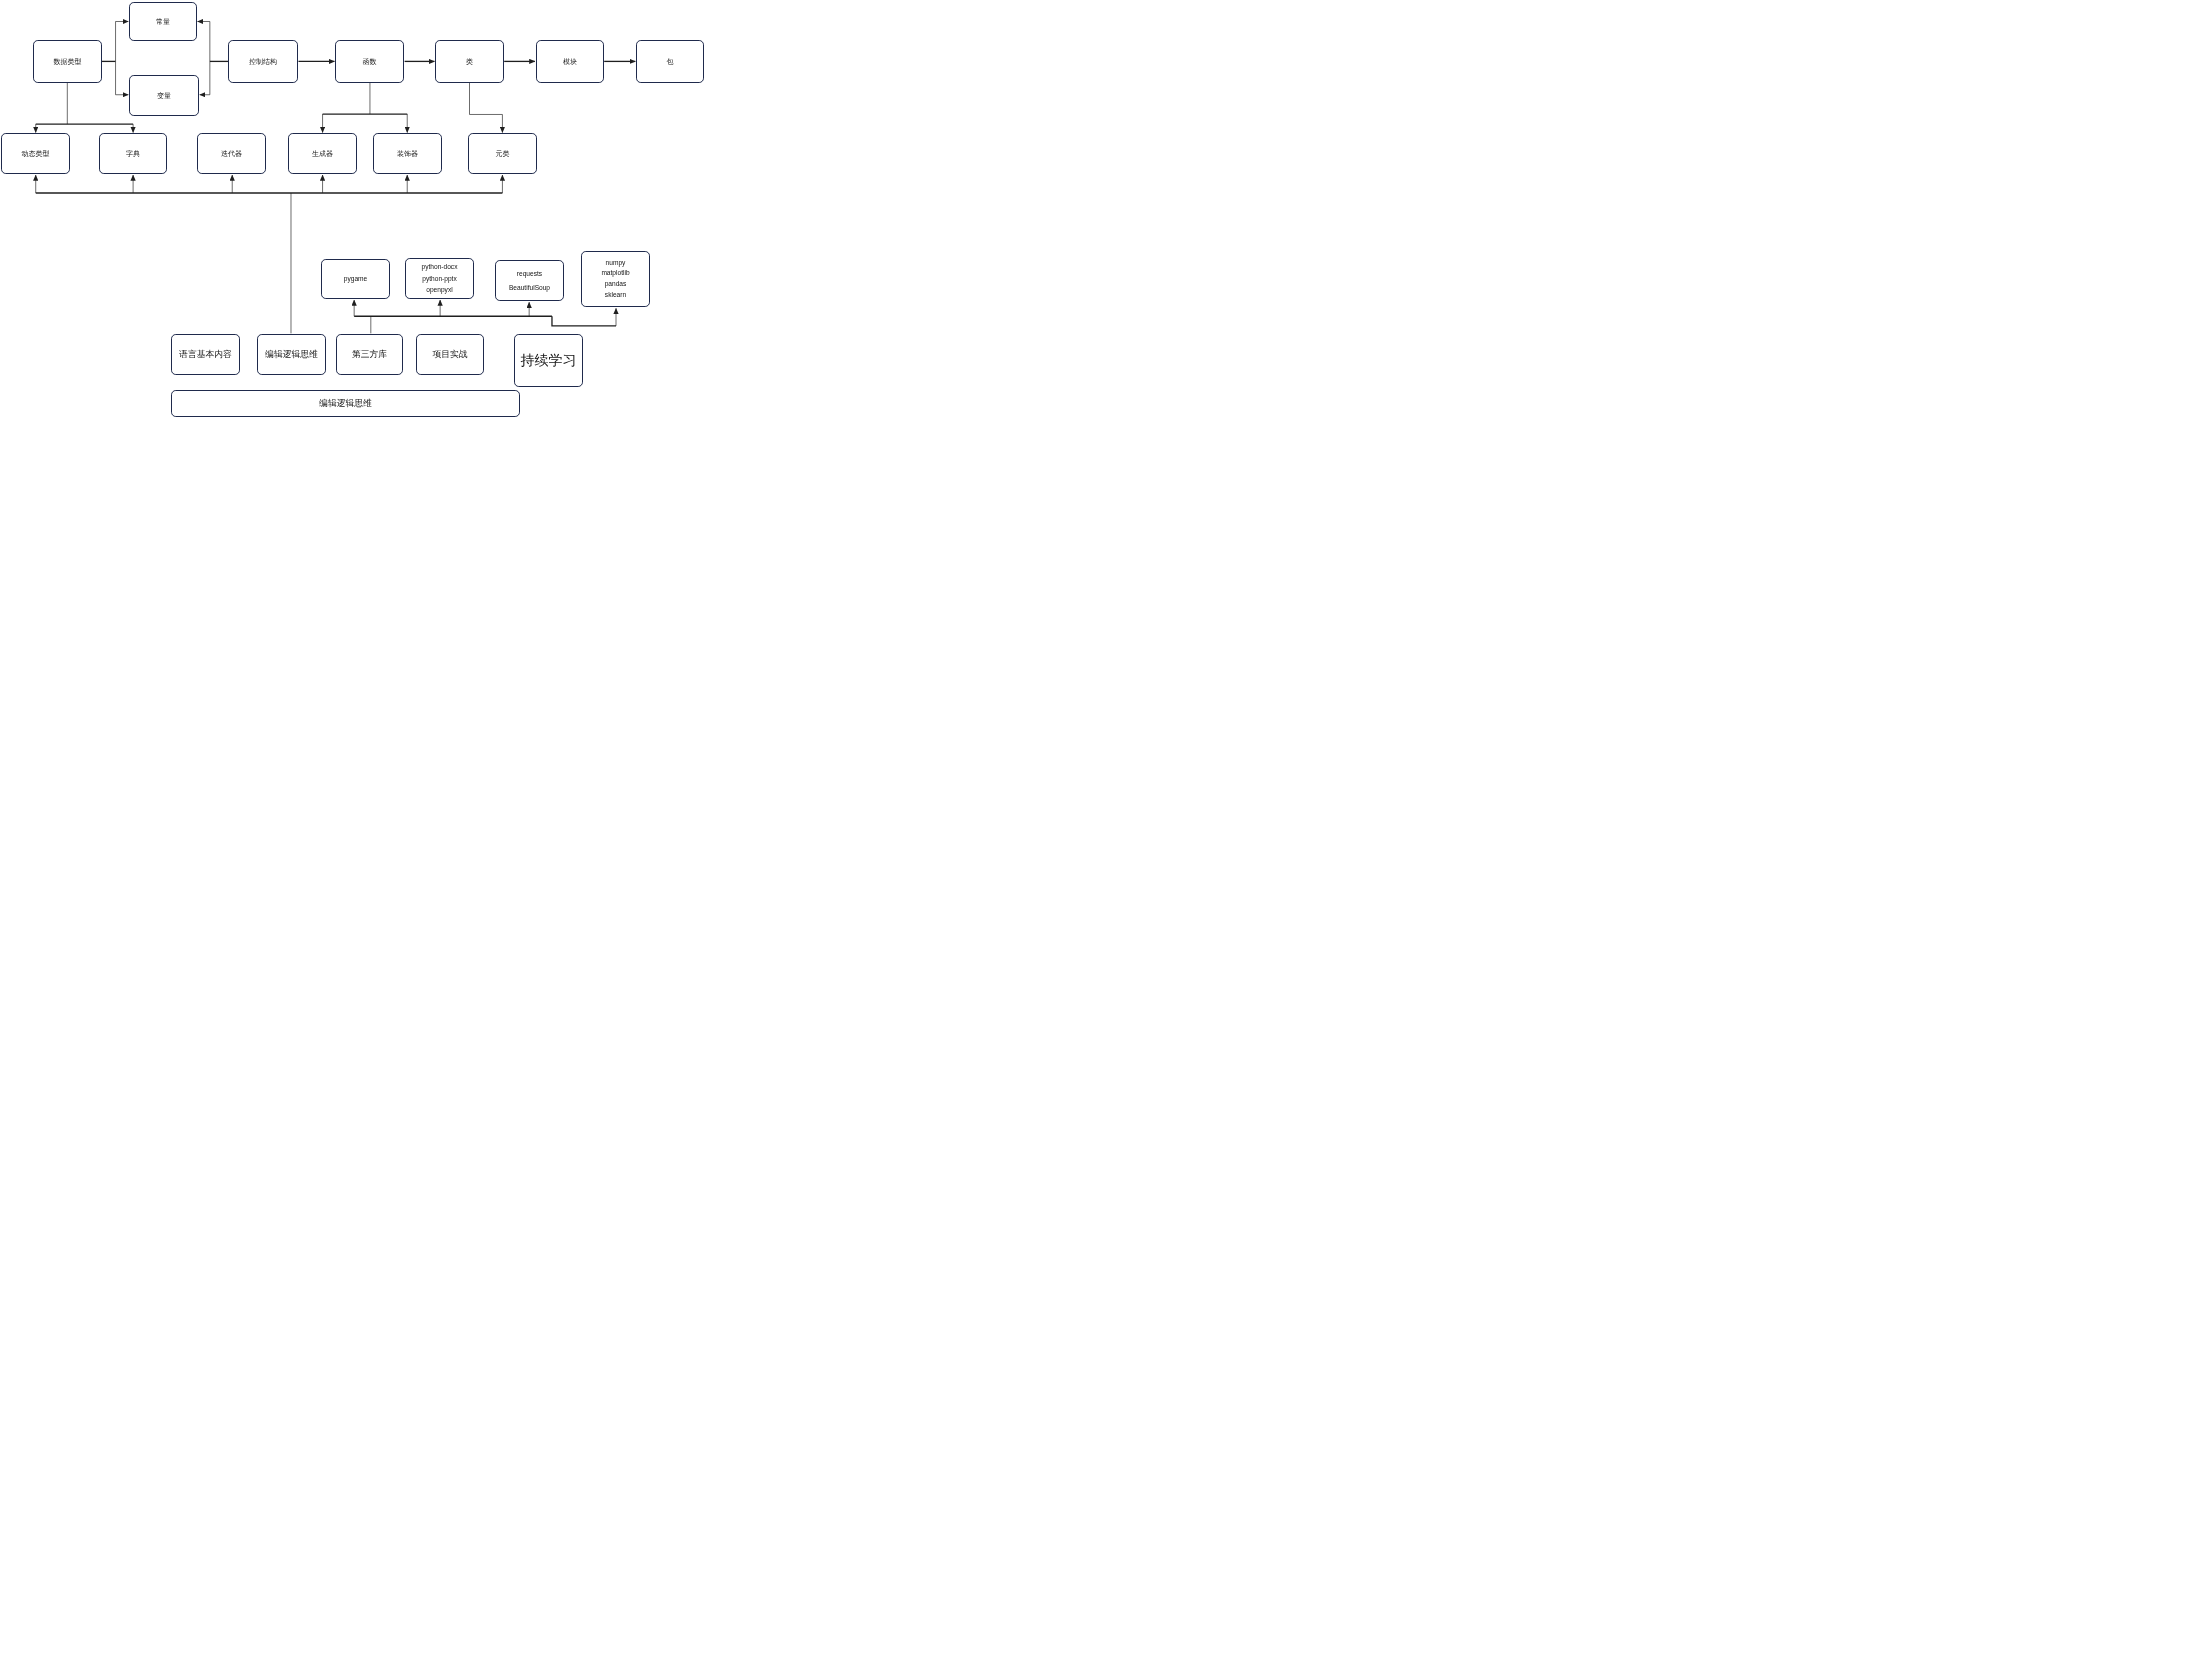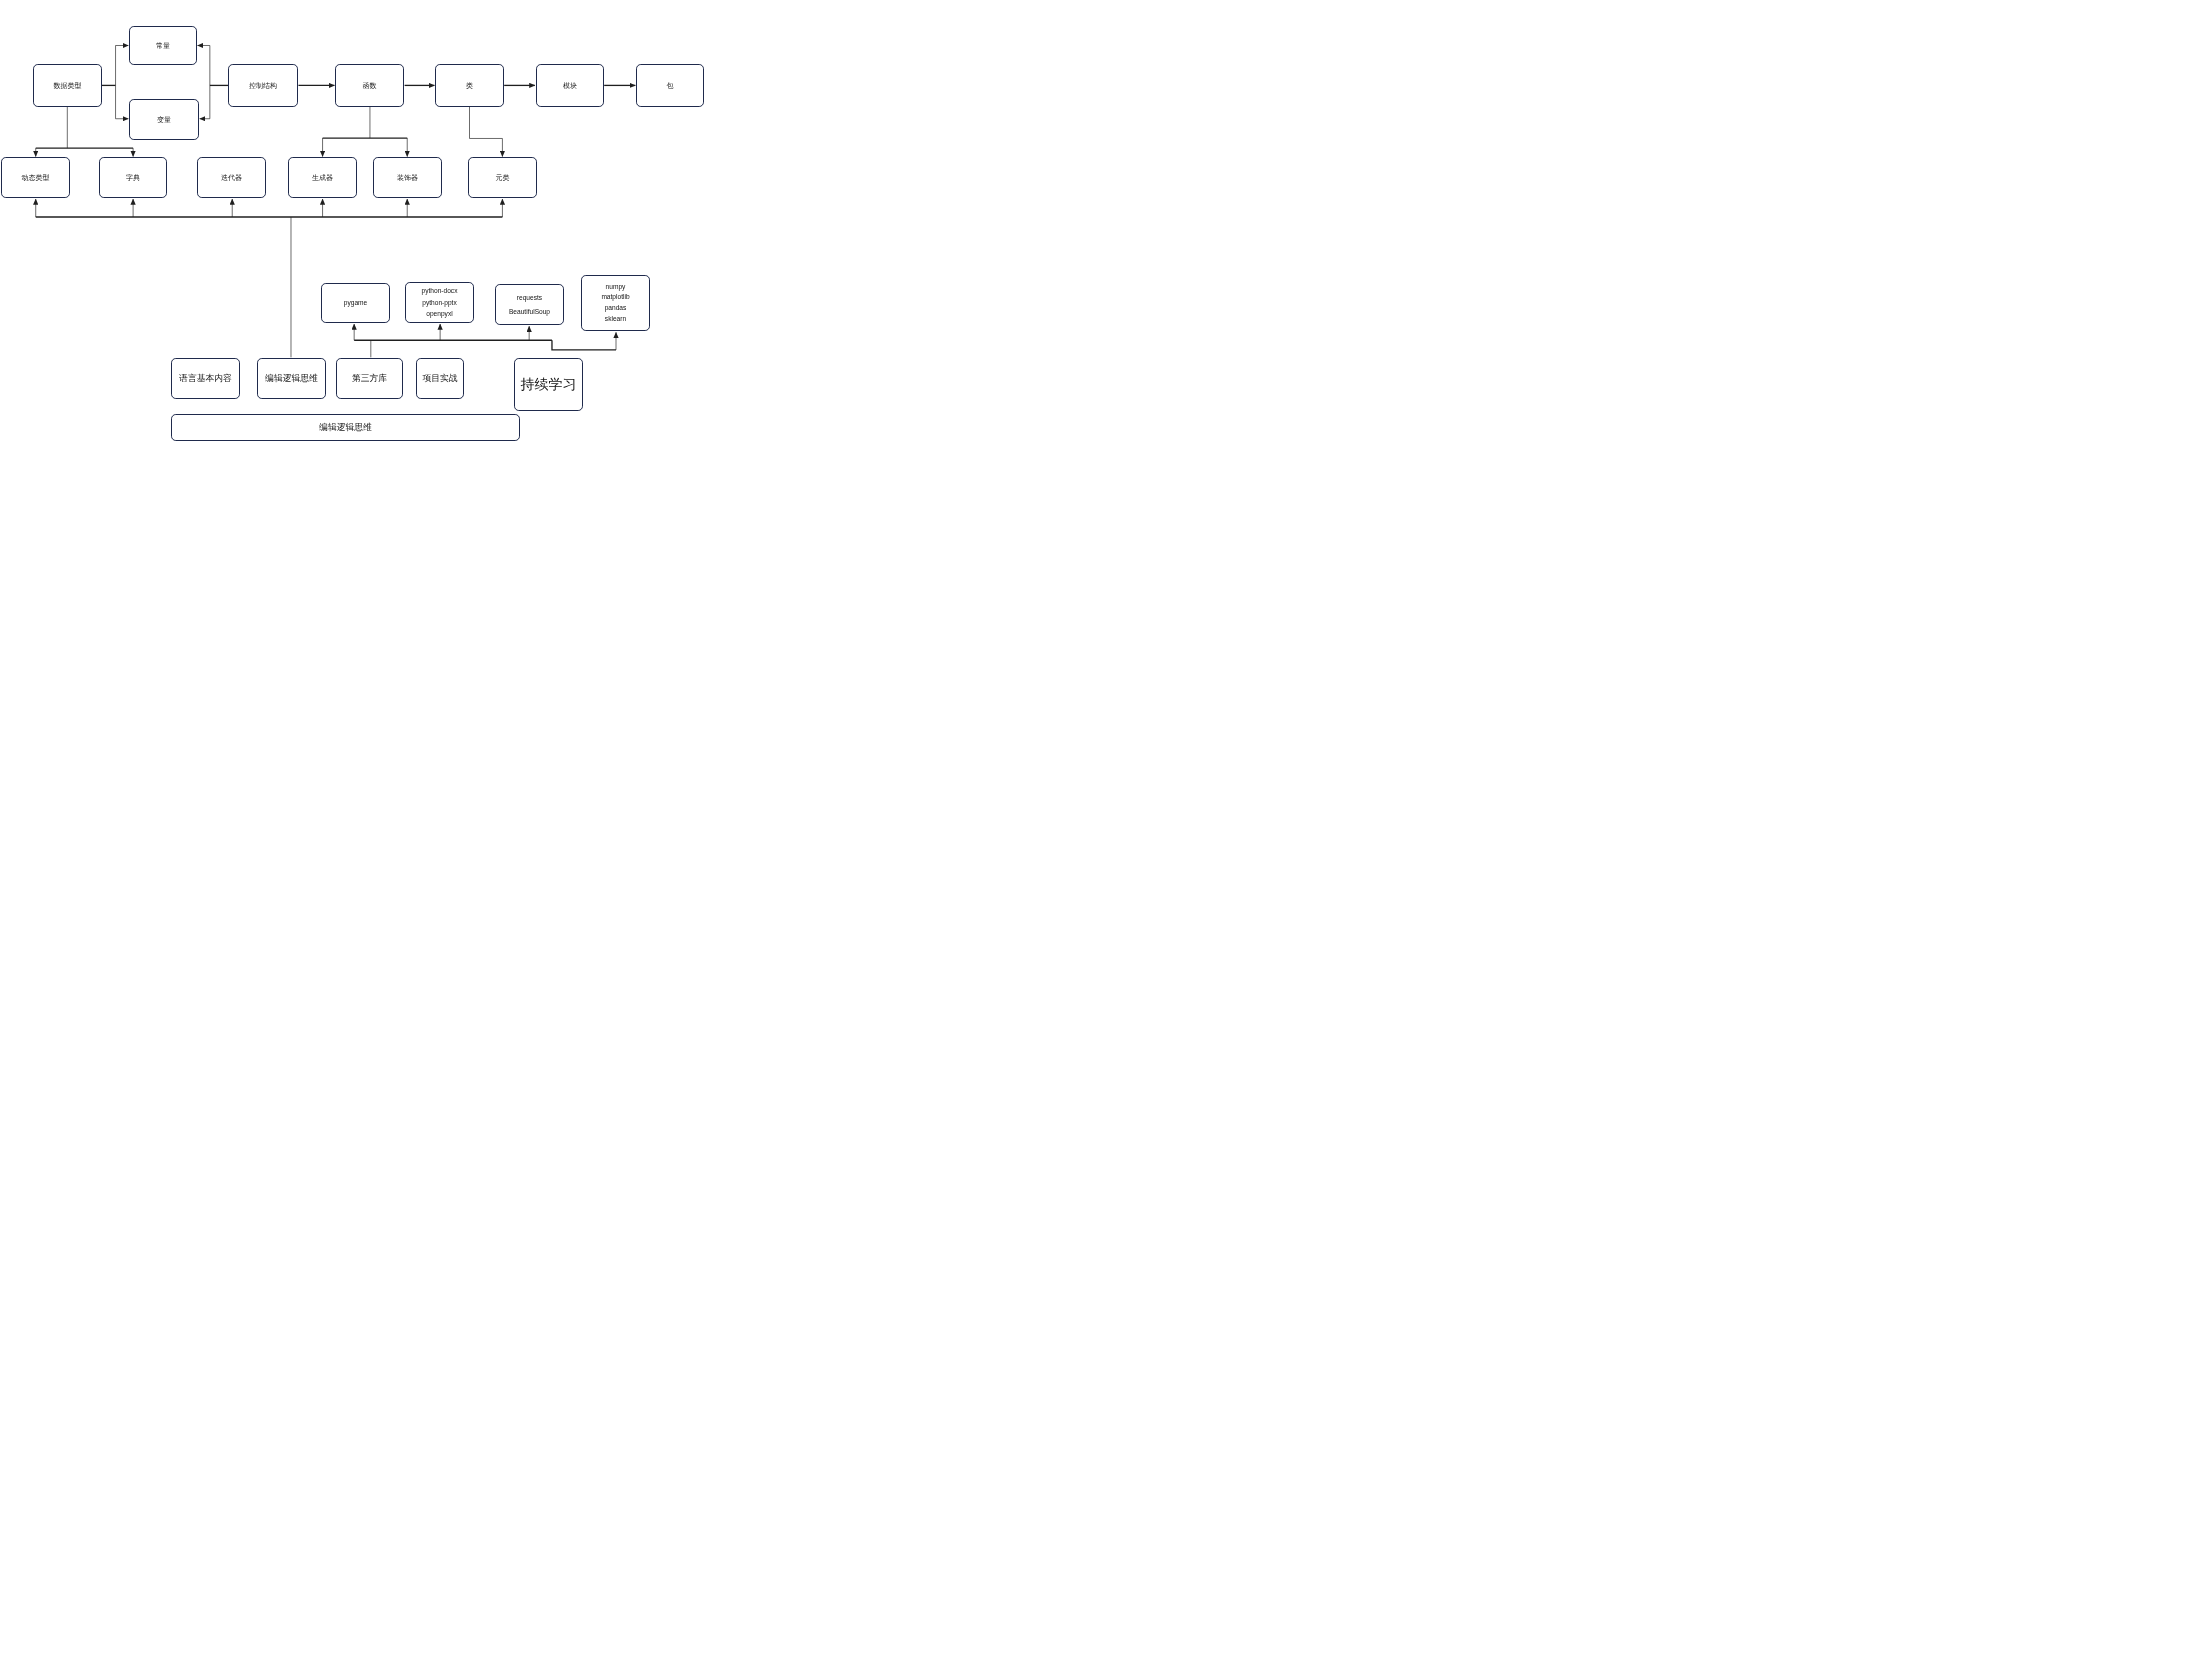--- a/index.html
+++ b/index.html
@@ -37,21 +37,21 @@
     line-height: 1.35;
   }
   .edge {
     fill: none;
     stroke: #1f1f1f;
   }
 </style>
 </head>
 <body>
 
-<div id="stage" style="width: 707px; height: 418px; background: rgb(255, 255, 255); margin-top: 24px;">
+<div id="stage" style="width: 707px; height: 418px; background: rgb(255, 255, 255);">
   <svg id="wires" xmlns="http://www.w3.org/2000/svg" viewBox="0 0 1611 953">
     <defs>
       <marker id="arrowhead" viewBox="0 0 14 12" refX="13" refY="6" markerWidth="14" markerHeight="12" markerUnits="userSpaceOnUse" orient="auto">
         <path d="M0,0 L14,6 L0,12 Z" fill="#1f1f1f"></path>
       </marker>
     </defs>
   <polyline class="edge" points="232,140 263,140" stroke="#1f1f1f" stroke-width="3"></polyline>
       <polyline class="edge" points="263,140 263,49 292,49" stroke="#1f1f1f" stroke-width="1.5" marker-end="url(#arrowhead)"></polyline>
       <polyline class="edge" points="263,140 263,216 292,216" stroke="#1f1f1f" stroke-width="1.5" marker-end="url(#arrowhead)"></polyline>
       <polyline class="edge" points="520,140 478,140" stroke="#1f1f1f" stroke-width="3"></polyline>
@@ -107,17 +107,17 @@
 openpyxl</div>
     <div class="node" style="left: 495px; top: 260px; width: 69px; height: 41px; font-size: 6.6px; line-height: 2.1; border-color: rgb(31, 42, 76);">requests
 BeautifulSoup</div>
     <div class="node" style="left: 581px; top: 251px; width: 69px; height: 56px; font-size: 6.6px; line-height: 1.6; border-color: rgb(31, 42, 76);">numpy
 matplotlib
 pandas
 sklearn</div>
     <div class="node" style="left: 171px; top: 334px; width: 69px; height: 41px; font-size: 8.8px; border-color: rgb(31, 42, 76);">语言基本内容</div>
     <div class="node" style="left: 257px; top: 334px; width: 69px; height: 41px; font-size: 8.8px; border-color: rgb(31, 42, 76);">编辑逻辑思维</div>
     <div class="node" style="left: 336px; top: 334px; width: 67px; height: 41px; font-size: 8.8px; border-color: rgb(31, 42, 76);">第三方库</div>
-    <div class="node" style="left: 416px; top: 334px; width: 48px; height: 41px; font-size: 8.8px; border-color: rgb(31, 42, 76);">项目实战</div>
+    <div class="node" style="left: 416px; top: 334px; width: 68px; height: 41px; font-size: 8.8px; border-color: rgb(31, 42, 76);">项目实战</div>
     <div class="node" style="left: 514px; top: 334px; width: 69px; height: 53px; font-size: 14px; border-color: rgb(31, 42, 76);">持续学习</div>
     <div class="node" style="left: 171px; top: 390px; width: 349px; height: 27px; font-size: 8.8px; border-color: rgb(31, 42, 76);">编辑逻辑思维</div>
   </div>
 
 
 </body></html>

